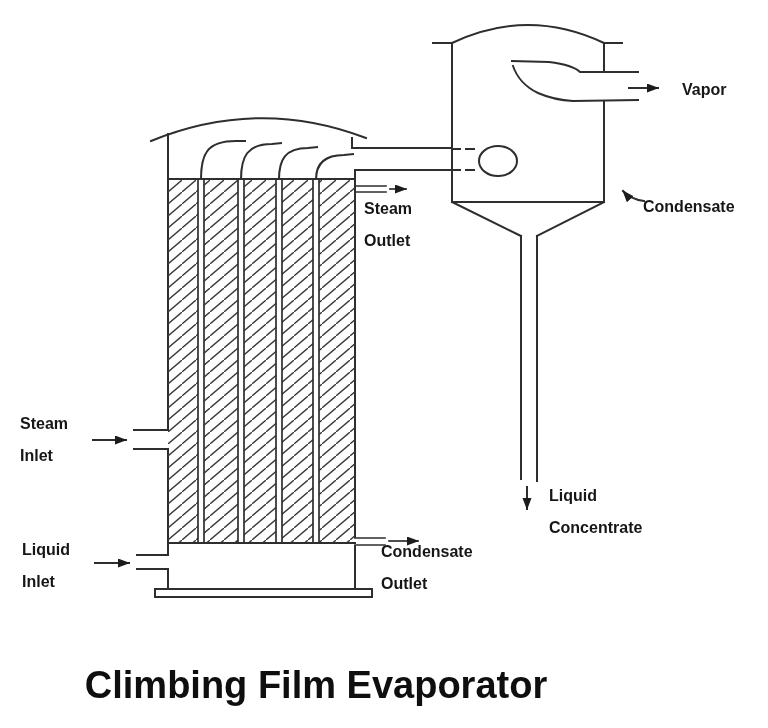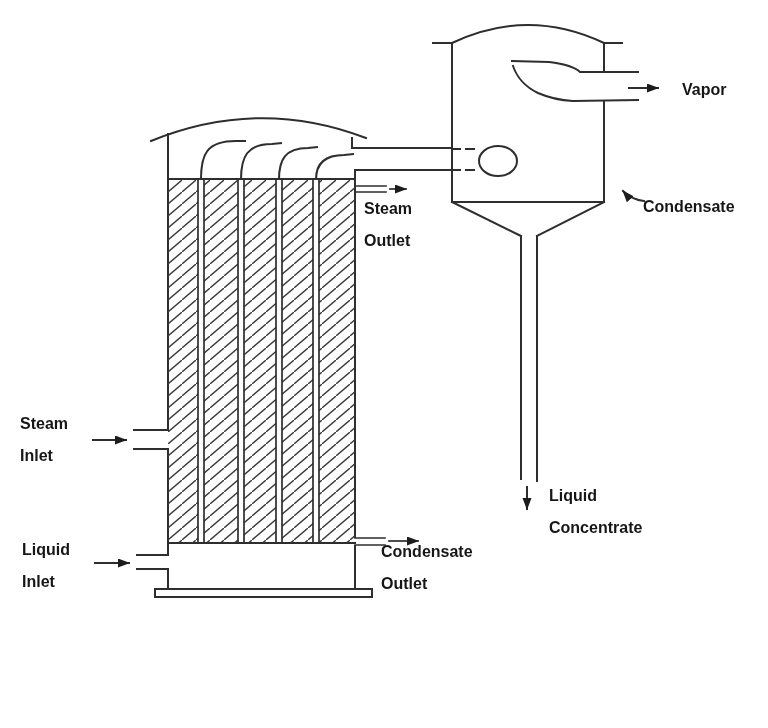--- a/index.html
+++ b/index.html
@@ -139,13 +139,14 @@
 Inlet</div>
   <div class="lbl" style="left:364px; top:193px;">Steam
 Outlet</div>
   <div class="lbl" style="left:381px; top:536px;">Condensate
 Outlet</div>
   <div class="lbl" style="left:682px; top:74px;">Vapor</div>
   <div class="lbl" style="left:643px; top:191px;">Condensate</div>
   <div class="lbl" style="left:549px; top:480px;">Liquid
 Concentrate</div>
 
+  <div class="title">Climbing Film Evaporator</div>
 </div>
 
 </body></html>

